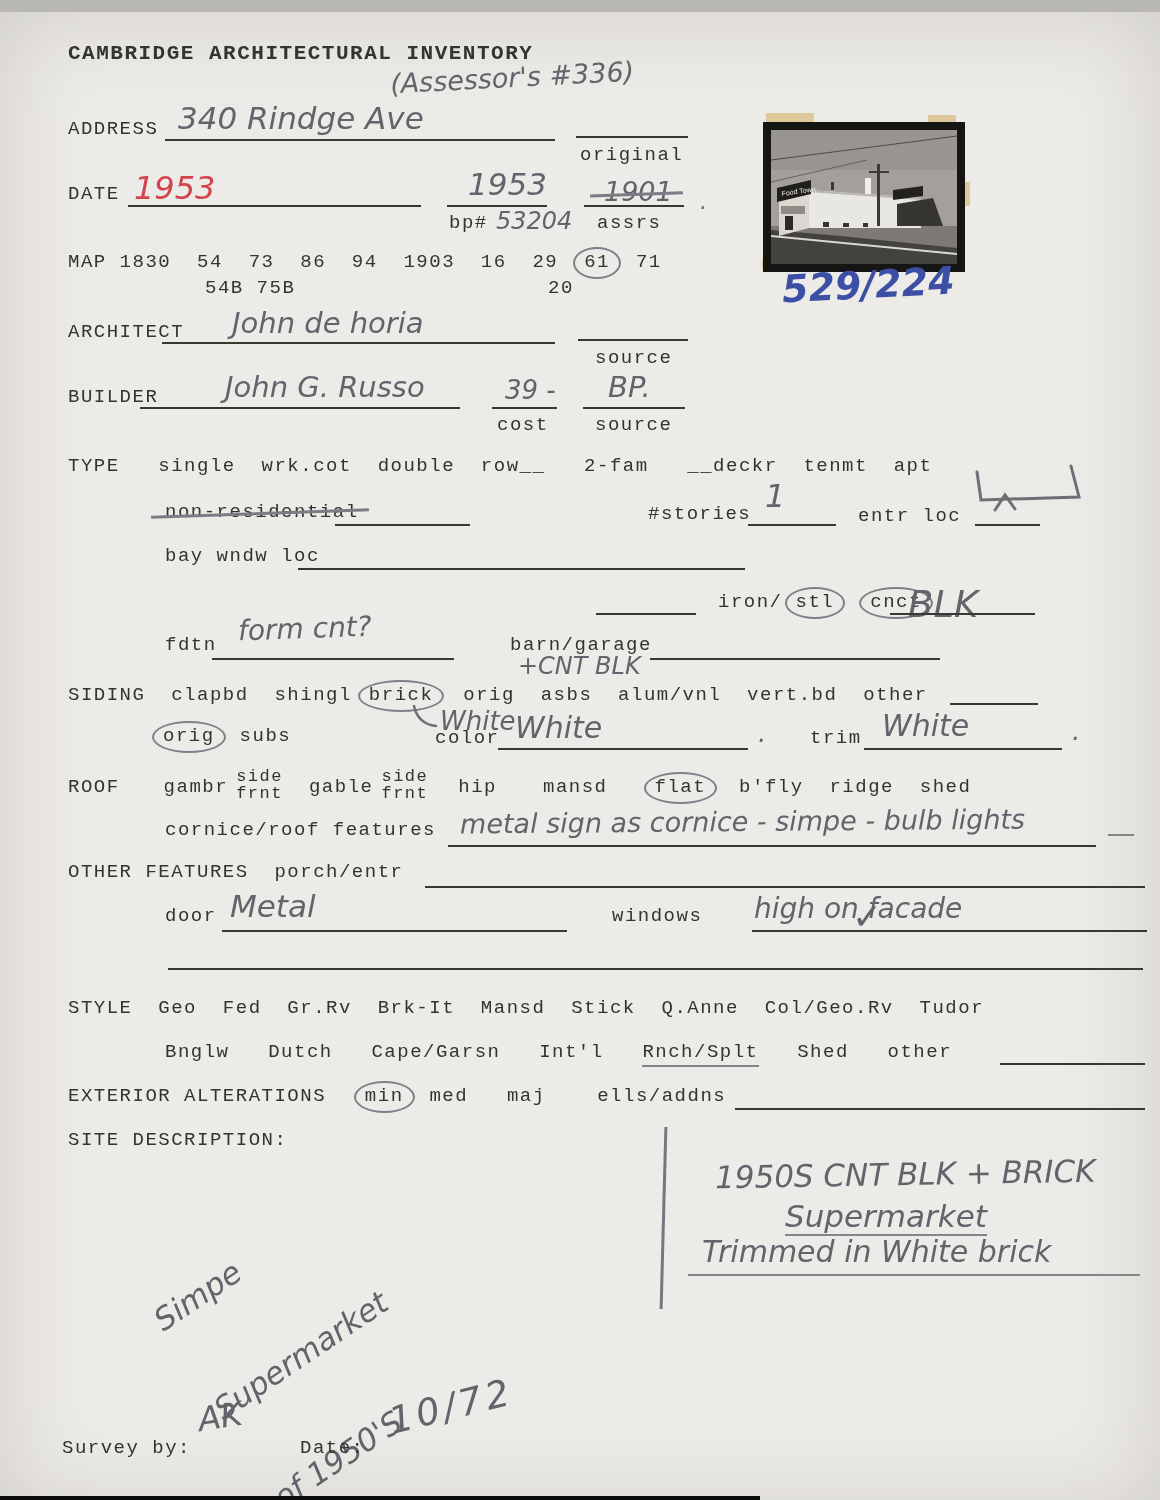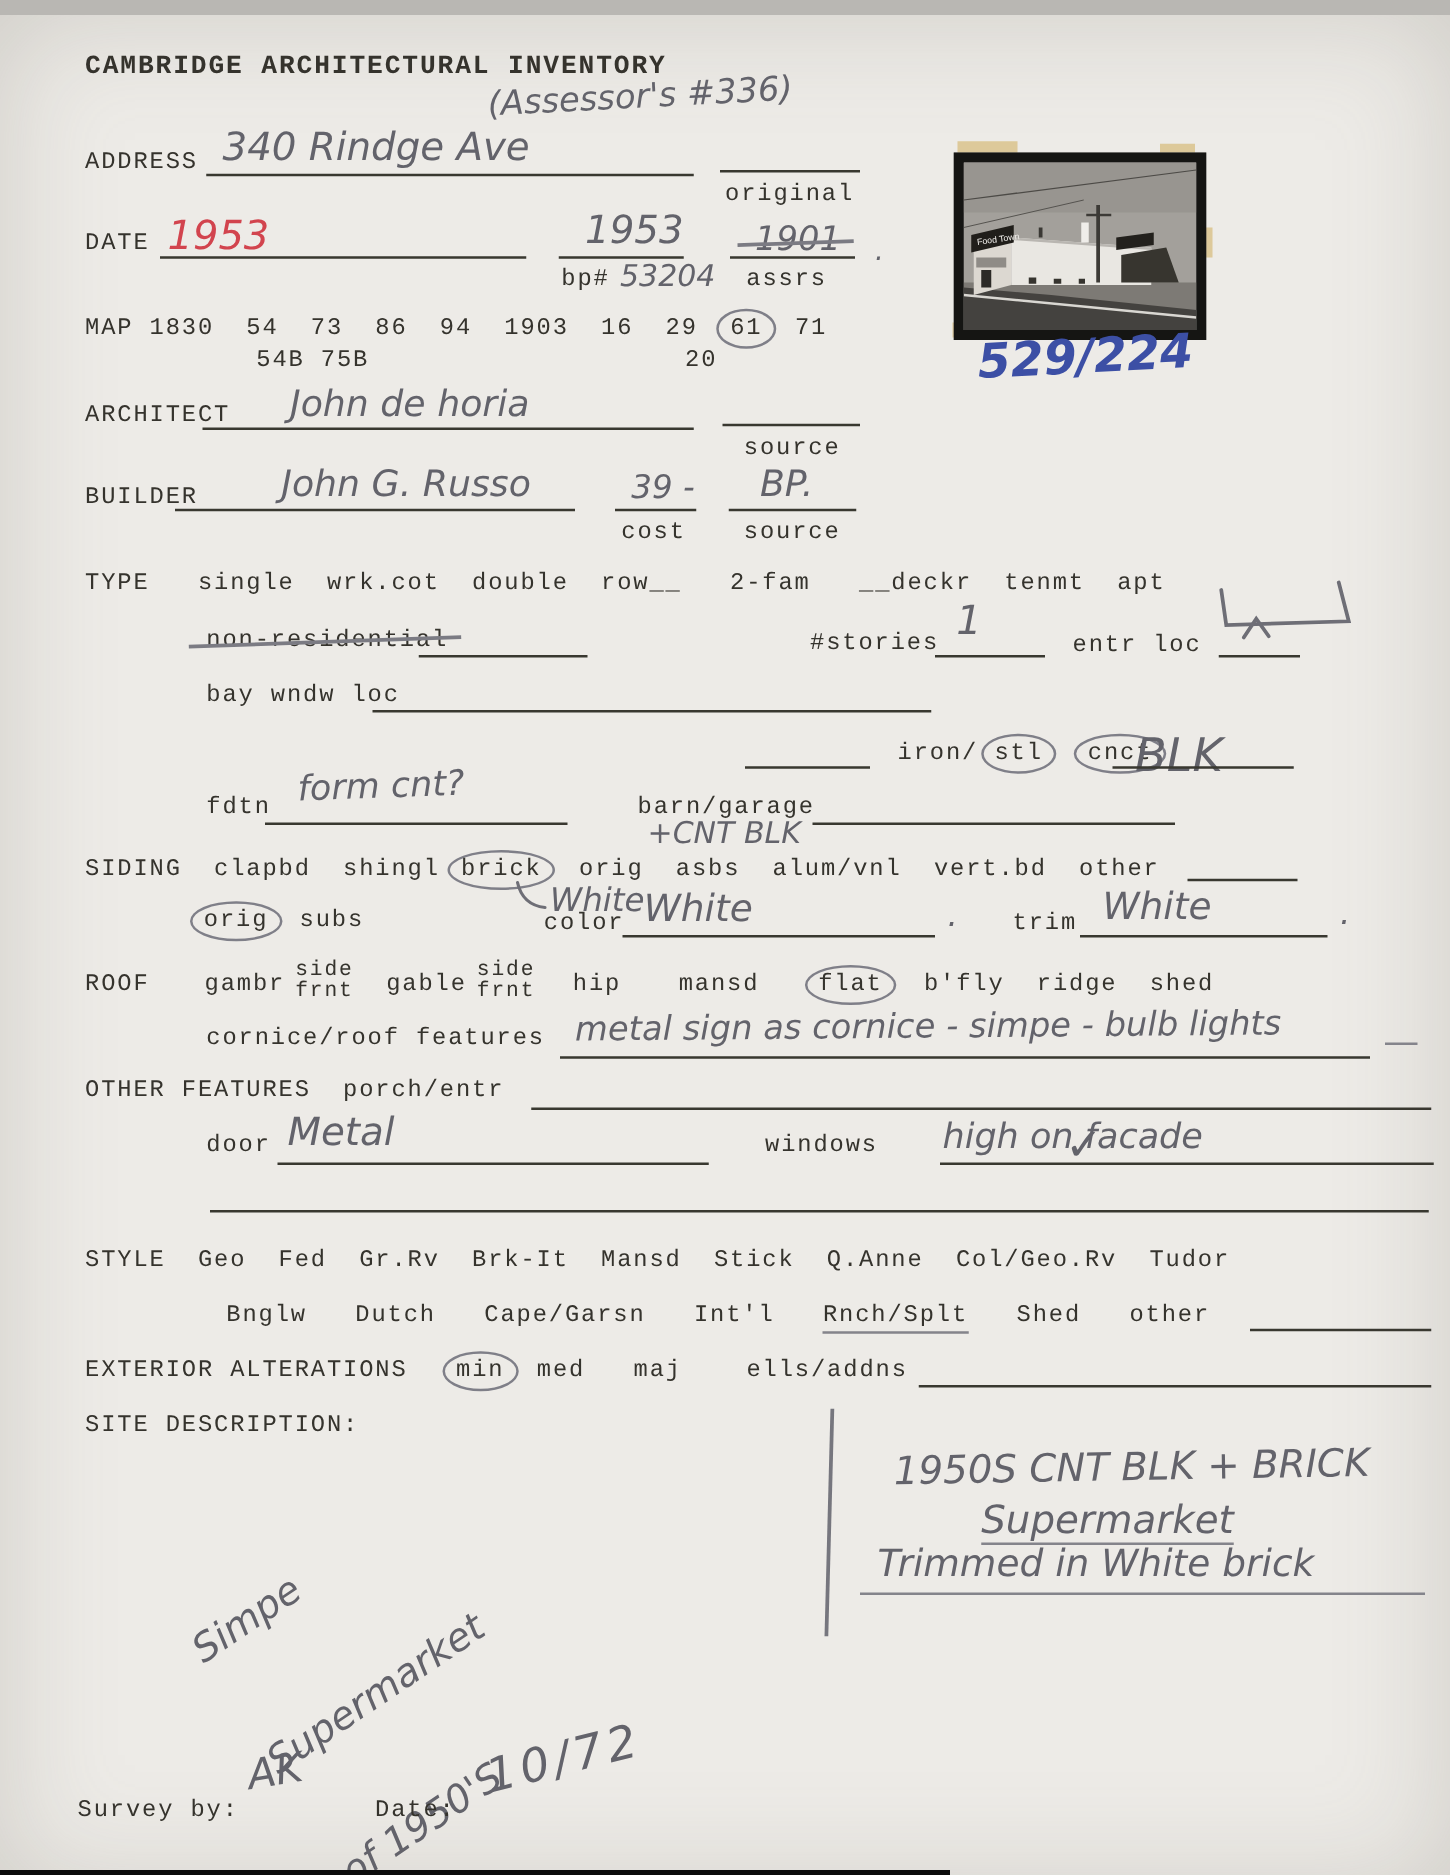--- a/index.html
+++ b/index.html
@@ -175,21 +175,21 @@
   <div class="t" style="left:165px; top:892px">door</div>
   <div class="hw" style="left:230px; top:878px; font-size:31px">Metal</div>
   <div class="ul" style="left:222px; top:918px; width:345px"></div>
   <div class="t" style="left:612px; top:892px">windows</div>
   <div class="hw" style="left:754px; top:882px; font-size:28px">high on facade</div>
   <div class="hw" style="left:852px; top:886px; font-size:36px">✓</div>
   <div class="ul" style="left:752px; top:918px; width:395px"></div>
   <div class="ul" style="left:168px; top:956px; width:975px"></div>
 
   <div class="t" style="left:68px; top:984px">STYLE  Geo  Fed  Gr.Rv  Brk-It  Mansd  Stick  Q.Anne  Col/Geo.Rv  Tudor</div>
-  <div class="t" style="left:181px; top:1028px"><span>Bnglw   Dutch   Cape/Garsn   Int'l   </span><span class="uline-pencil">Rnch/Splt</span><span>   Shed   other</span></div>
+  <div class="t" style="left:165px; top:1028px"><span>Bnglw   Dutch   Cape/Garsn   Int'l   </span><span class="uline-pencil">Rnch/Splt</span><span>   Shed   other</span></div>
   <div class="ul" style="left:1000px; top:1051px; width:145px"></div>
 
   <div class="t" style="left:68px; top:1072px"><span>EXTERIOR ALTERATIONS  </span><span class="circle">min</span><span> med   maj    ells/addns</span></div>
   <div class="ul" style="left:735px; top:1096px; width:410px"></div>
 
   <div class="t" style="left:68px; top:1116px">SITE DESCRIPTION:</div>
 
   <div class="hw rot" style="left:108px; top:1238px; font-size:31px; transform:rotate(-34deg); line-height:1.15">
     <div>Simpe</div>
     <div>Supermarket</div>

